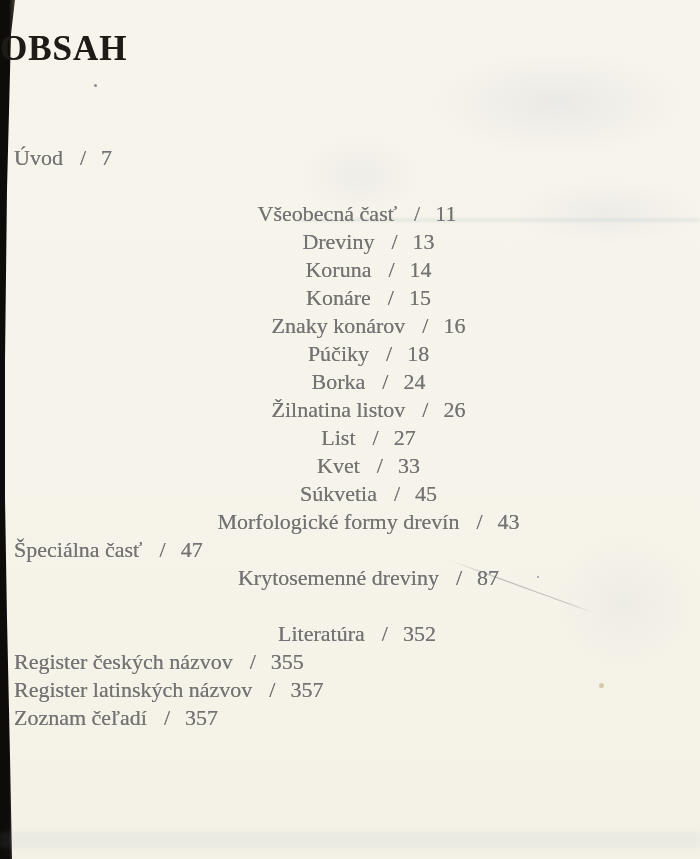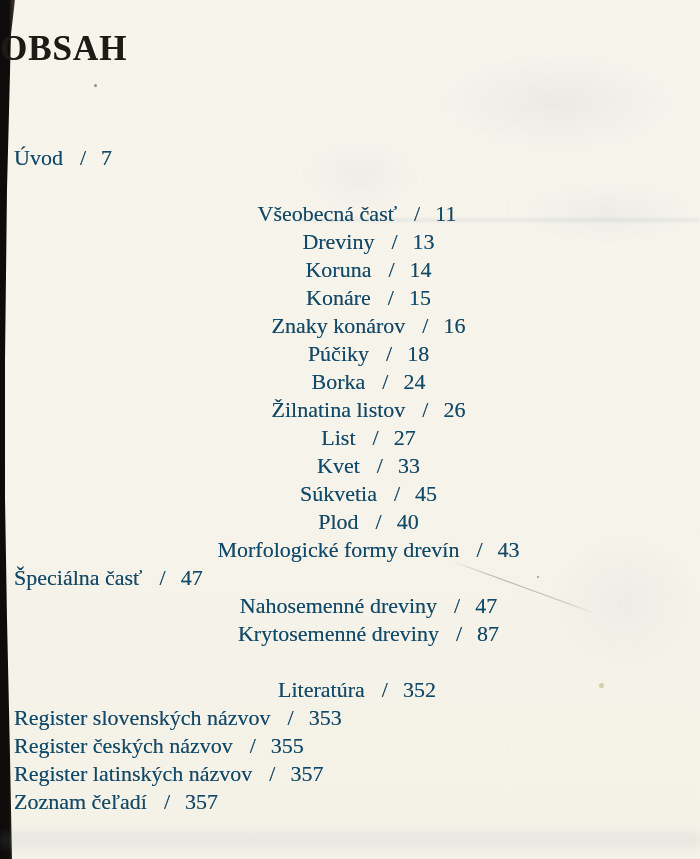--- a/index.html
+++ b/index.html
@@ -74,21 +74,21 @@
     letter-spacing: 1px;
     color: #1e1b16;
     text-shadow: 0 0 0.5px rgba(30,27,22,0.6);
   }
   .toc-list { margin-top: 72px; }
   .toc-row {
     font-size: 22px;
     line-height: 28px;
     height: 28px;
     white-space: nowrap;
-    color: #0c4a6e;
+    color: #737373;
     text-shadow: 0 0 0.4px rgba(38,35,30,0.5);
   }
   .toc-row.level-0 { padding-left: 14px; }
   .toc-row.level-1 { padding-left: 37px; text-align: center; }
   .toc-row.gap-before { margin-top: 28px; text-align: center; }
   .toc-sep { display: inline-block; margin: 0 15px 0 17px; }
 </style>
 </head>
 <body>
 
@@ -112,24 +112,21 @@
       <div class="toc-row level-1"><span>Dreviny</span><span class="toc-sep">/</span><span>13</span></div>
       <div class="toc-row level-1"><span>Koruna</span><span class="toc-sep">/</span><span>14</span></div>
       <div class="toc-row level-1"><span>Konáre</span><span class="toc-sep">/</span><span>15</span></div>
       <div class="toc-row level-1"><span>Znaky konárov</span><span class="toc-sep">/</span><span>16</span></div>
       <div class="toc-row level-1"><span>Púčiky</span><span class="toc-sep">/</span><span>18</span></div>
       <div class="toc-row level-1"><span>Borka</span><span class="toc-sep">/</span><span>24</span></div>
       <div class="toc-row level-1"><span>Žilnatina listov</span><span class="toc-sep">/</span><span>26</span></div>
       <div class="toc-row level-1"><span>List</span><span class="toc-sep">/</span><span>27</span></div>
       <div class="toc-row level-1"><span>Kvet</span><span class="toc-sep">/</span><span>33</span></div>
       <div class="toc-row level-1"><span>Súkvetia</span><span class="toc-sep">/</span><span>45</span></div>
-      <div class="toc-row level-1"><span>Plod</span><span class="toc-sep">/</span><span>40</span></div>
       <div class="toc-row level-1"><span>Morfologické formy drevín</span><span class="toc-sep">/</span><span>43</span></div>
       <div class="toc-row level-0"><span>Špeciálna časť</span><span class="toc-sep">/</span><span>47</span></div>
-      <div class="toc-row level-1"><span>Nahosemenné dreviny</span><span class="toc-sep">/</span><span>47</span></div>
       <div class="toc-row level-1"><span>Krytosemenné dreviny</span><span class="toc-sep">/</span><span>87</span></div>
       <div class="toc-row level-0 gap-before"><span>Literatúra</span><span class="toc-sep">/</span><span>352</span></div>
-      <div class="toc-row level-0"><span>Register slovenských názvov</span><span class="toc-sep">/</span><span>353</span></div>
       <div class="toc-row level-0"><span>Register českých názvov</span><span class="toc-sep">/</span><span>355</span></div>
       <div class="toc-row level-0"><span>Register latinských názvov</span><span class="toc-sep">/</span><span>357</span></div>
       <div class="toc-row level-0"><span>Zoznam čeľadí</span><span class="toc-sep">/</span><span>357</span></div>
     </div>
 </div>
 
 </body></html>

